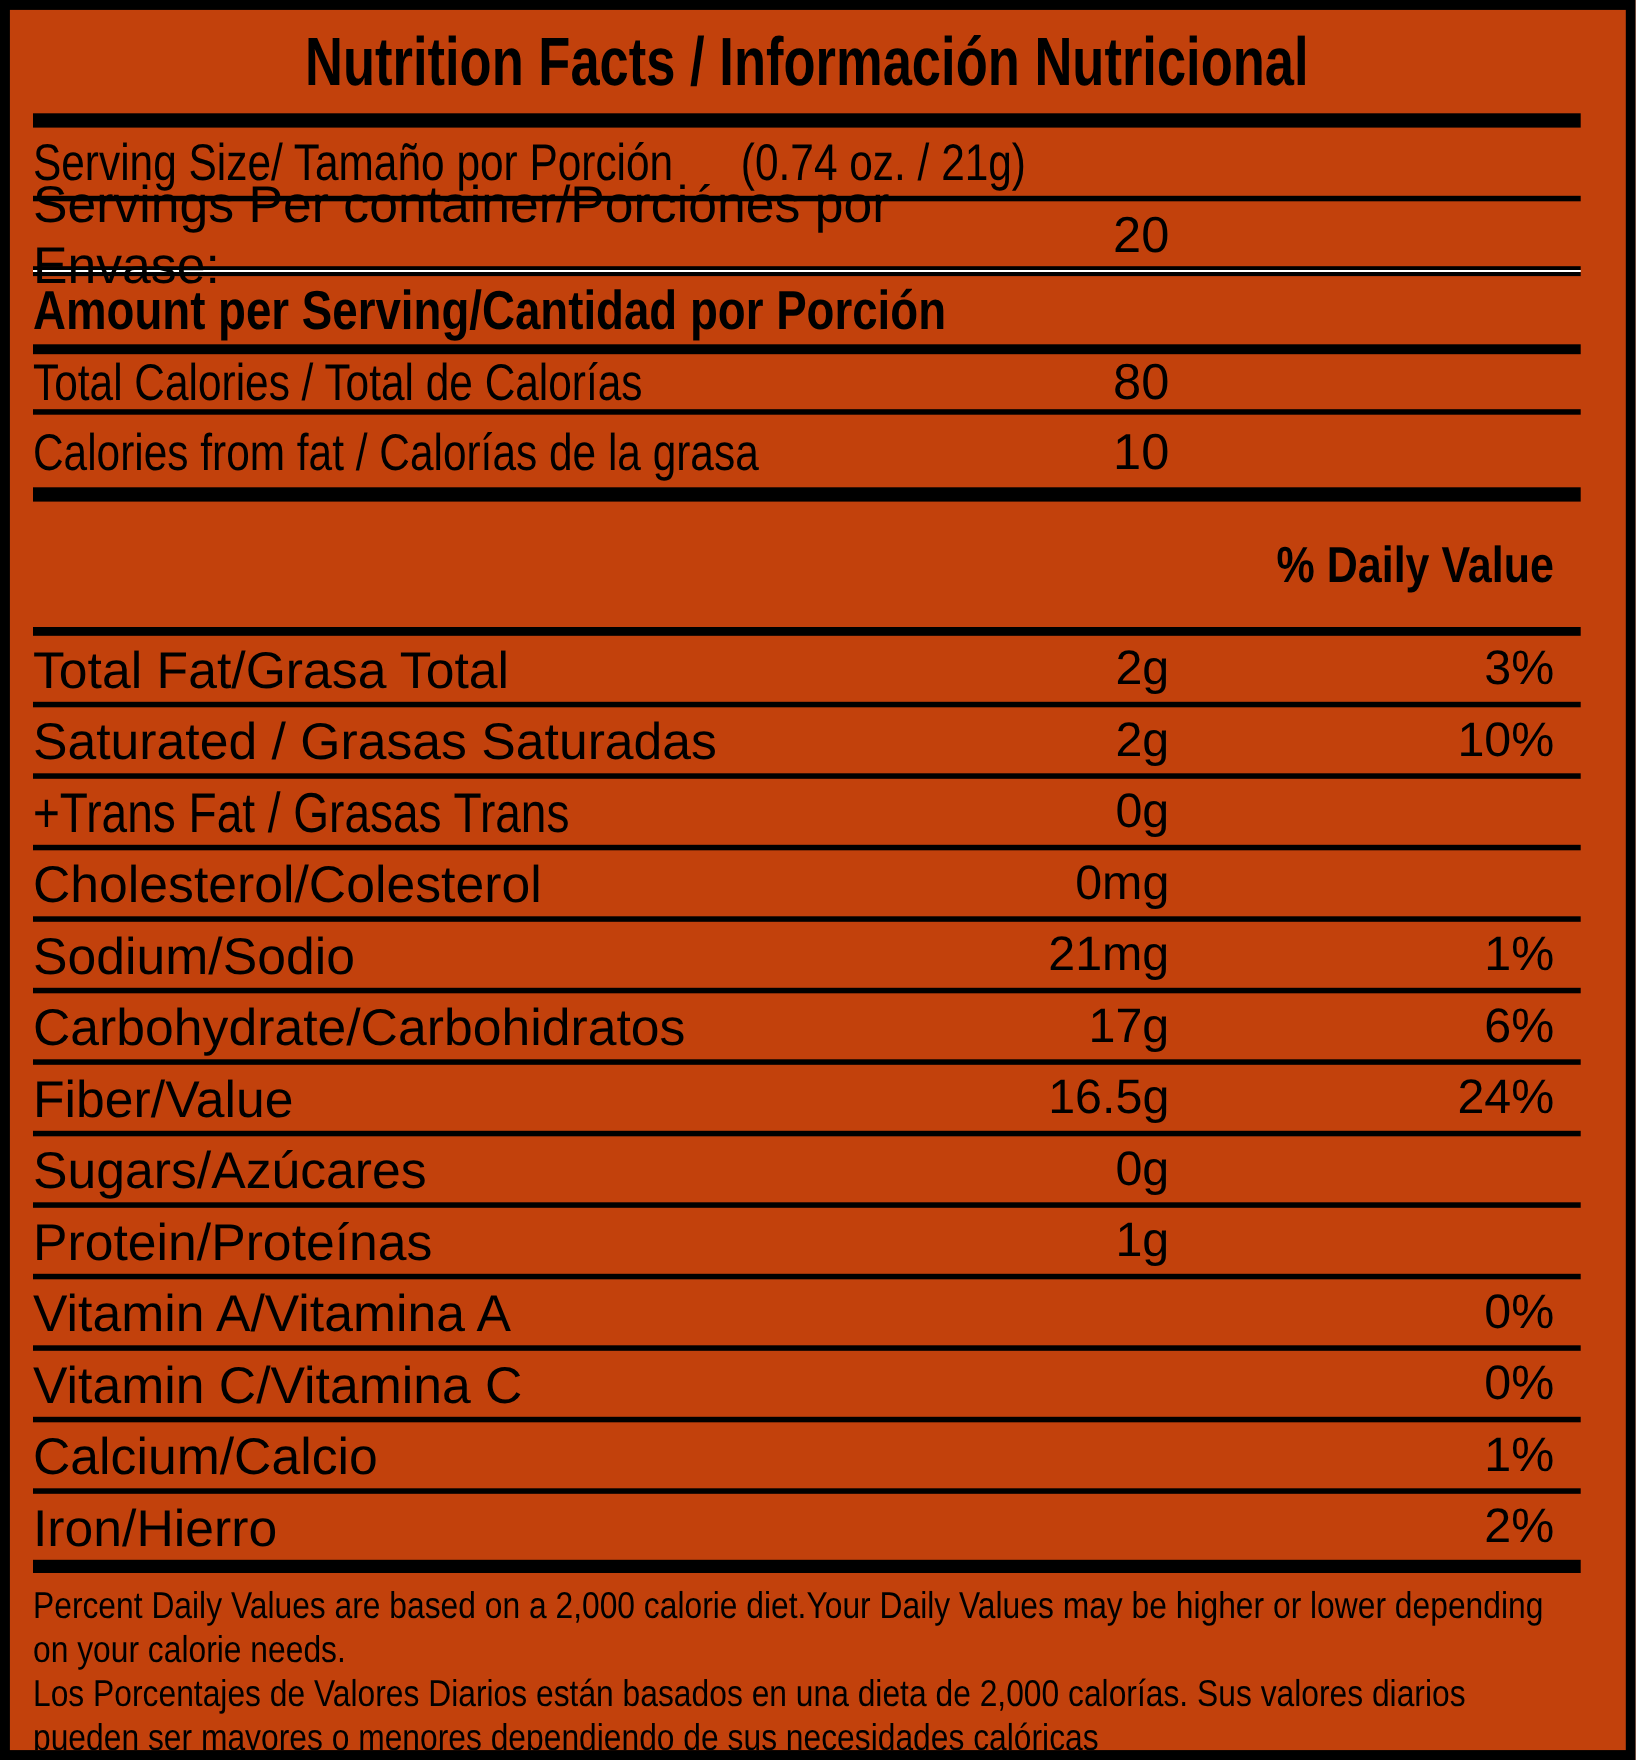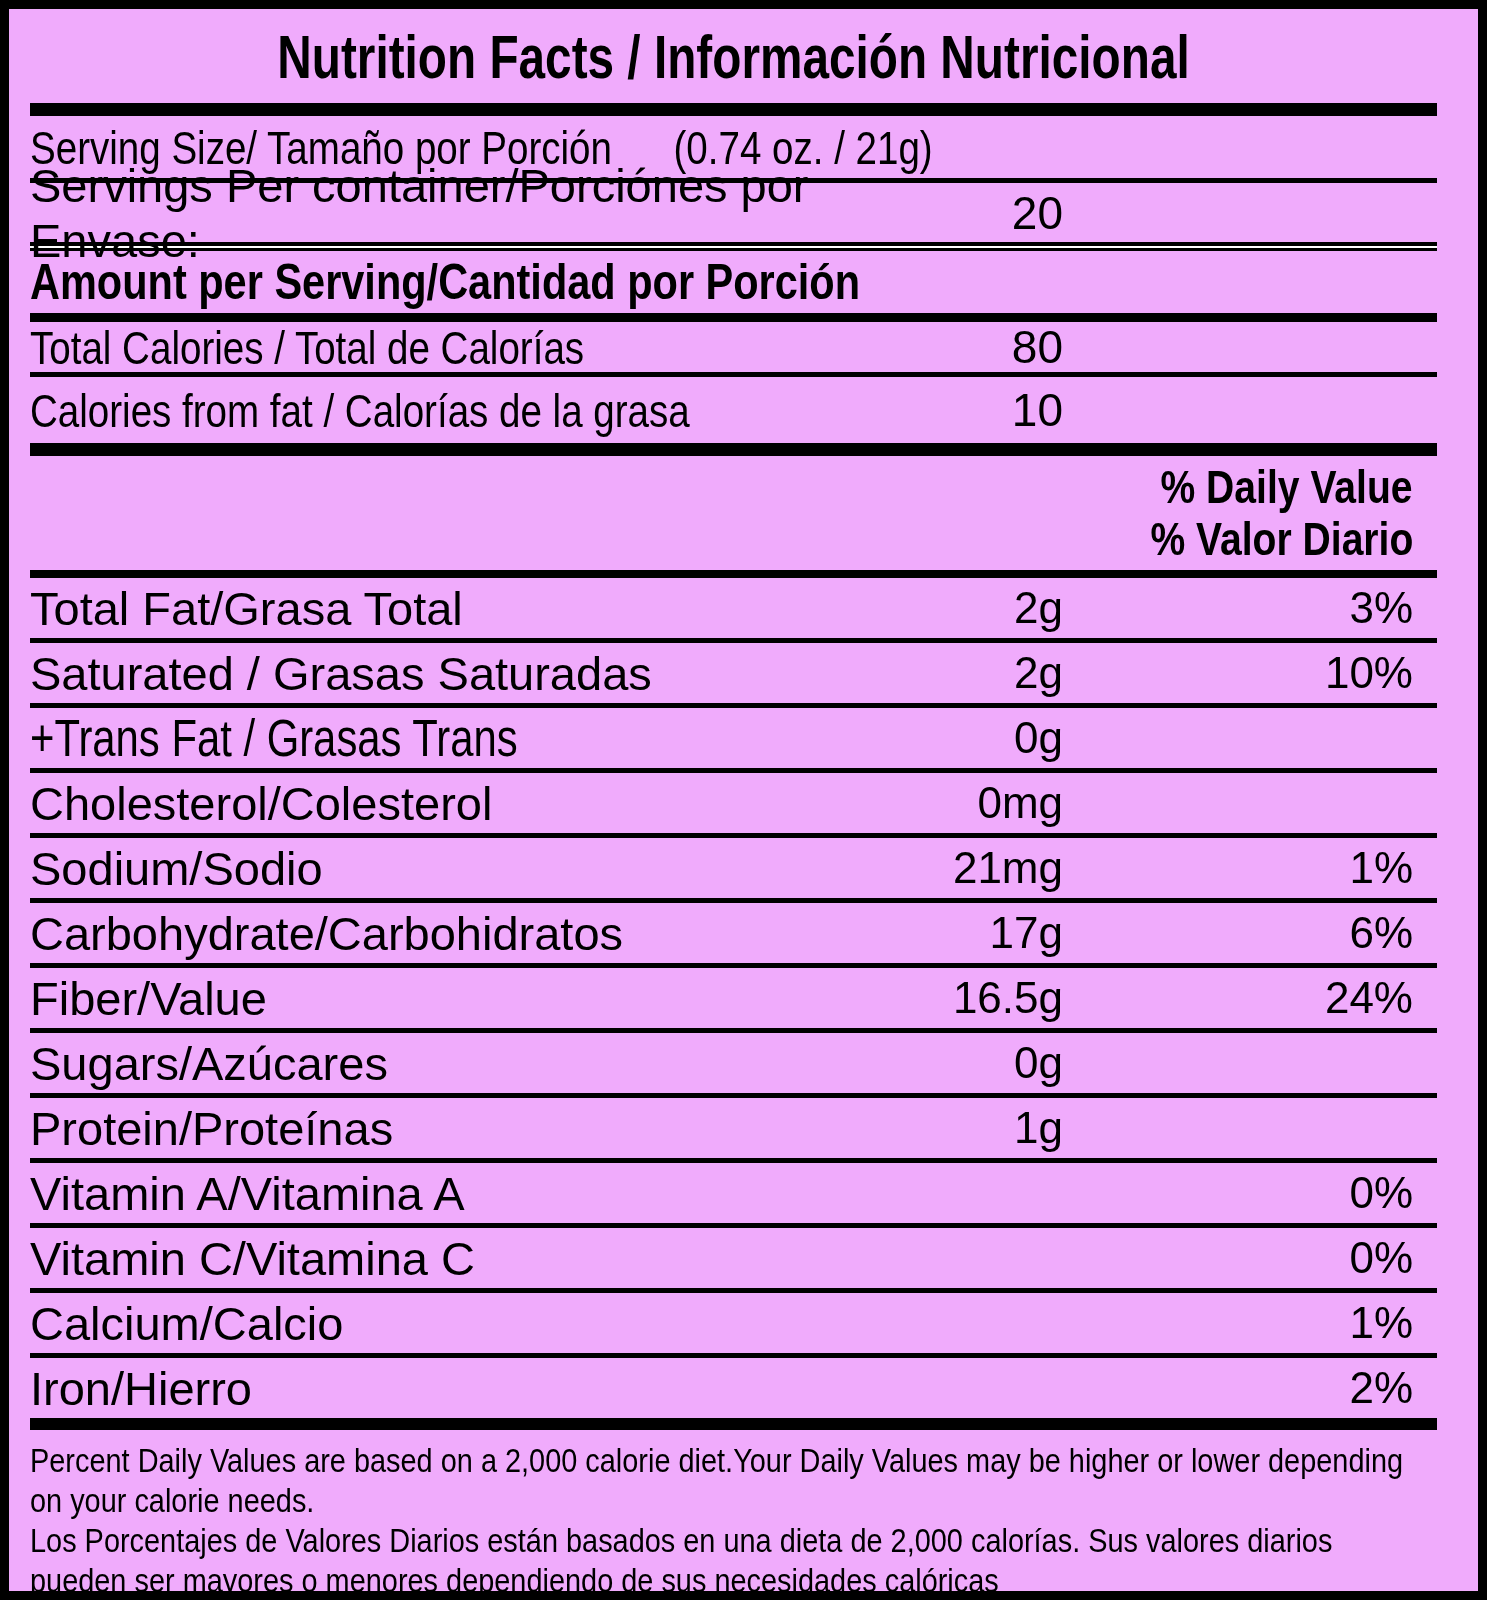--- a/index.html
+++ b/index.html
@@ -1,17 +1,17 @@
 <!DOCTYPE html>
 <html><head>
 <meta charset="utf-8">
 <style>
   html,body{margin:0;padding:0;background:#fff;}
   body{width:1487px;height:1600px;font-family:"Liberation Sans",sans-serif;color:#000;-webkit-font-smoothing:antialiased;}
-  .frame{box-sizing:border-box;width:1487px;height:1600px;border:9px solid #000;background:#f0abfc;overflow:hidden;}
+  .frame{box-sizing:border-box;width:1487px;height:1600px;border:9px solid #000;background:#c2410c;overflow:hidden;}
   .inner{margin-left:21px;margin-right:41px;}
   
   .cond{display:inline-block;transform:scaleX(0.82);transform-origin:0 50%;white-space:nowrap;}
   .cond-right{display:inline-block;transform:scaleX(0.85);transform-origin:100% 50%;white-space:nowrap;}
   .cond-center{display:inline-block;transform:scaleX(0.77);transform-origin:50% 50%;white-space:nowrap;}
   .title-row{height:94px;display:flex;align-items:center;justify-content:center;}
   .title{font-size:62px;font-weight:bold;}
   .bar{background:#000;}
   .bar-title{height:13px;}
   .rule{height:5px;background:#000;}
@@ -93,23 +93,20 @@
       </div>
       <div class="amt amt-big">10</div>
       <div class="pct"></div>
     </div>
     <div class="rule-13"></div>
 
     <div class="dv-block">
       <div class="dv-line">
         <span class="cond-right">% Daily Value</span>
       </div>
-      <div class="dv-line">
-        <span class="cond-right">% Valor Diario</span>
-      </div>
     </div>
     <div class="rule-8"></div>
 
     <div class="row r-nutrient">
       <div class="lbl">Total Fat/Grasa Total</div>
       <div class="amt">2g</div>
       <div class="pct">3%</div>
     </div>
     <div class="rule"></div>
 

